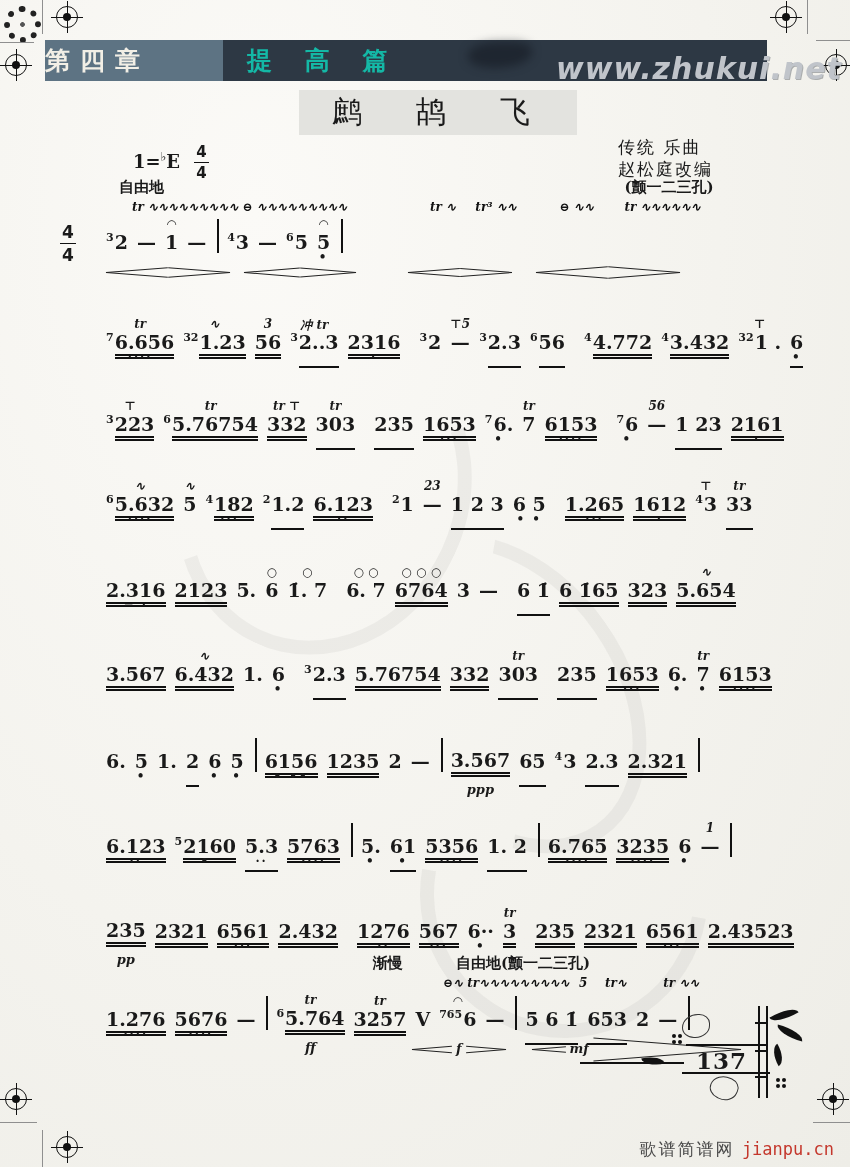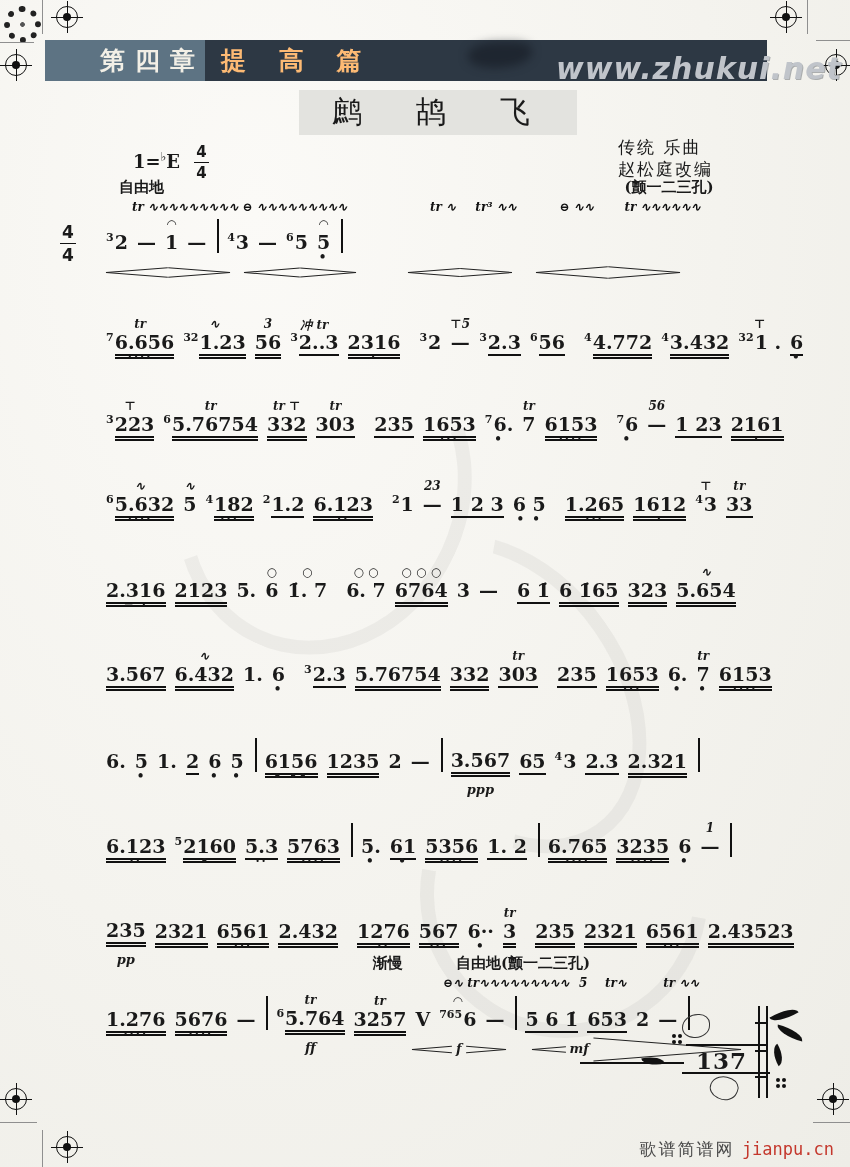--- a/index.html
+++ b/index.html
@@ -8,22 +8,22 @@
        font-family:"DejaVu Serif", serif;color:#1a1a1a}
   
   .reg{position:absolute;width:20px;height:20px;border:1.6px solid #111;border-radius:50%}
   .reg b{position:absolute;left:50%;top:50%;width:8px;height:8px;margin:-4px 0 0 -4px;background:#111;border-radius:50%}
   .reg i.h{position:absolute;left:-6px;right:-6px;top:50%;height:1.4px;background:#111}
   .reg i.v{position:absolute;top:-6px;bottom:-6px;left:50%;width:1.4px;background:#111}
   .star{position:absolute;left:4px;top:6px;width:25px;height:25px;border:6px dotted #222;border-radius:50%;background:radial-gradient(circle,#555 12%,transparent 14%)}
   .cl{position:absolute;background:#8f8f8f}
   
   .hbar{position:absolute;left:45px;top:40px;width:722px;height:41px;background:#2d3844;display:flex}
-  .hbar .seg1{width:160px;height:100%;background:#5d7383;color:#f2efe6;font:700 25px/41px "DejaVu Sans",sans-serif;text-align:right;letter-spacing:10px}
-  .hbar .seg2{color:#fdba74;font:700 25px/41px "DejaVu Sans",sans-serif;letter-spacing:12px;padding-left:16px}
+  .hbar .seg1{width:178px;height:100%;background:#5d7383;color:#f2efe6;font:700 25px/41px "DejaVu Sans",sans-serif;text-align:left;letter-spacing:10px}
+  .hbar .seg2{color:#14b8a6;font:700 25px/41px "DejaVu Sans",sans-serif;letter-spacing:12px;padding-left:24px}
   .smudge{position:absolute;left:468px;top:42px;width:64px;height:26px;background:rgba(15,20,28,.5);border-radius:50% 30% 60% 40%;filter:blur(5px)}
   .wmark{position:absolute;left:556px;top:51px;font:700 italic 30px "DejaVu Sans",sans-serif;color:#c0c4ca;letter-spacing:1px;text-shadow:1px 1px 0 rgba(40,50,60,.35)}
   
   .titlebox{position:absolute;left:299px;top:90px;width:278px;height:45px;background:#e3e3df;display:flex;align-items:center;justify-content:center}
   .titlebox span{font:400 30px "DejaVu Serif",serif;letter-spacing:54px;margin-left:40px;white-space:nowrap}
   .keysig{position:absolute;left:133px;top:143px;font:700 18px "DejaVu Serif",serif}
   .keysig sup{font-size:12px}
   .frac{display:inline-flex;flex-direction:column;align-items:center;vertical-align:middle;line-height:1;margin-left:8px;font:700 15px "DejaVu Sans",sans-serif}
   .frac .t{border-bottom:1.6px solid #111;padding:0 2px 1px}
   .frac .b{padding-top:1px}
@@ -32,21 +32,21 @@
   #score{position:absolute;left:0;top:0;width:850px;height:1167px}
   .m-line{position:absolute;left:106px;width:648px}
   .m-line .labels span{position:absolute;top:-22px;font:700 15px "DejaVu Serif",serif;white-space:nowrap}
   .above{position:relative;height:17px}
   .above span{position:absolute;font:italic 700 12px "DejaVu Serif",serif;white-space:nowrap;color:#111}
   .trow{display:flex;align-items:flex-end}
   .tok{display:inline-flex;flex-direction:column;align-items:center;margin-right:9px}
   .tok .am{height:15px;font:italic 700 12px "DejaVu Serif",serif;white-space:nowrap}
   .tok .mn{font:700 19px "DejaVu Serif",serif;white-space:pre;line-height:1.1}
   .tok .mn sup{font-size:11px;vertical-align:top;line-height:1;margin-right:1px}
-  .tok .mn .u1{border-bottom:2px solid #111;padding-bottom:1px}
+  .tok .mn .u1{border-bottom:2px solid #111;padding-bottom:13px}
   .tok .mn .u2{border-bottom:5px double #111;padding-bottom:1px}
   .tok .bd{height:10px;font:700 12px "DejaVu Serif",serif;letter-spacing:2px;line-height:8px}
   .tok .dy{height:0;font:italic 700 13px "DejaVu Serif",serif;margin-top:1px}
   .bar{width:2px;height:34px;background:#111;margin:0 8px 10px 2px}
   .pre{position:absolute;left:-46px;bottom:14px}
   .pre .frac{font-size:17px;margin:0}
   .brow{display:flex;align-items:center;height:14px;margin-top:2px}
   .hp{position:relative;height:12px;display:inline-block}
   .hp i{position:absolute;left:0;top:50%;width:100%;height:0;border-top:1.5px solid #222}
   .hp.c i.a{transform:rotate(4.5deg);transform-origin:left center}

